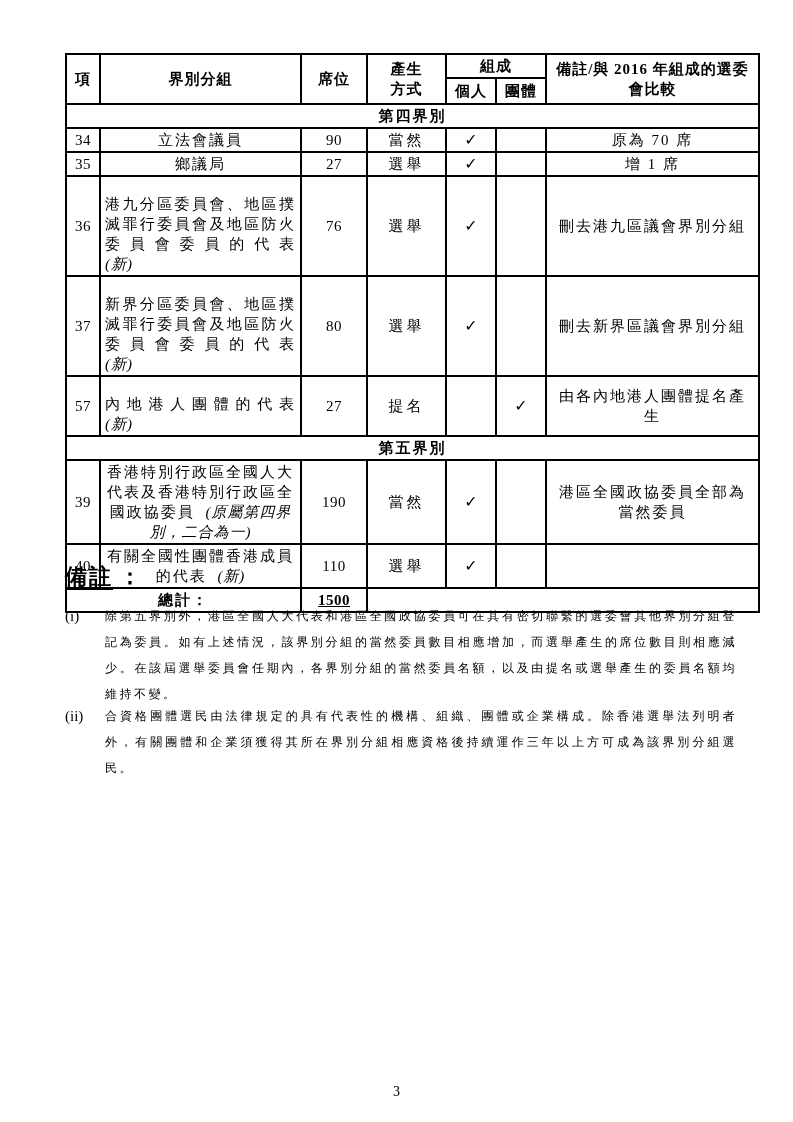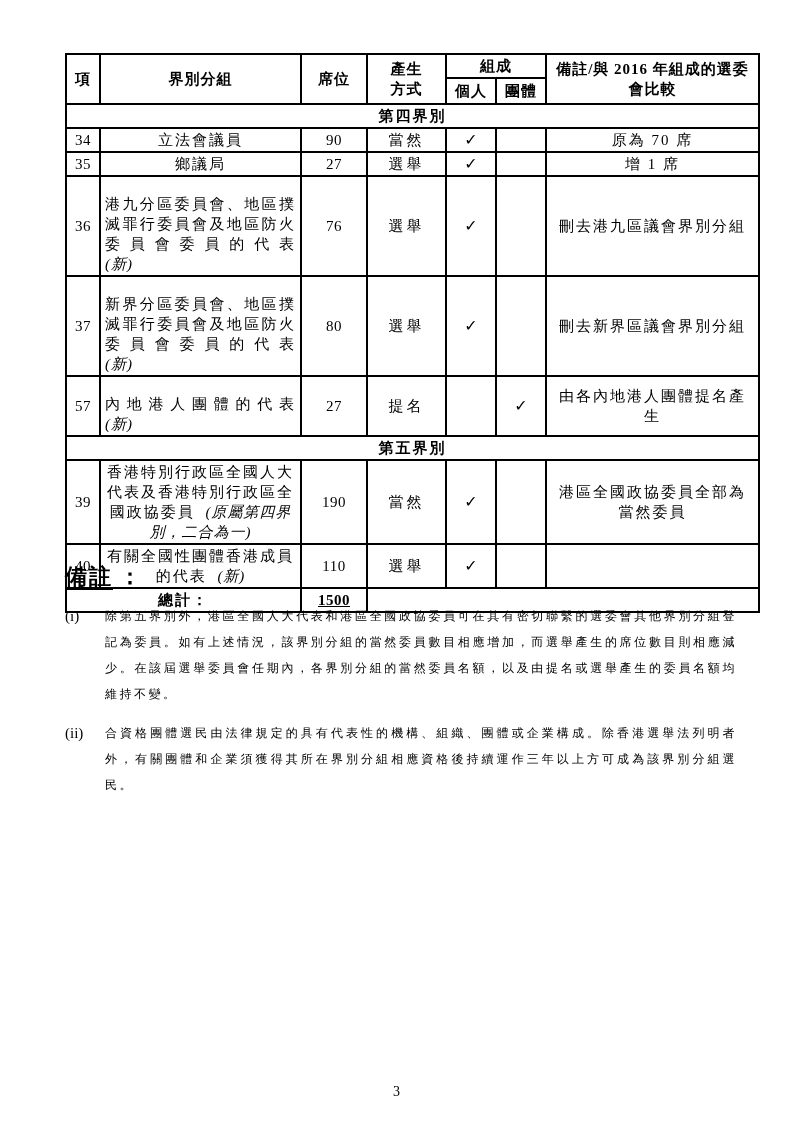--- a/index.html
+++ b/index.html
@@ -95,21 +95,21 @@
   }
   .notes-heading .u { text-decoration: underline; text-underline-offset: 4px; }
   .notes-heading .colon { margin-left: 6px; }
 
   .note-item {
     position: absolute;
     left: 65px;
     width: 672px;
   }
   .note-item.n1 { top: 603px; }
-  .note-item.n2 { top: 720px; }
+  .note-item.n2 { top: 703px; }
   .note-label {
     position: absolute;
     left: 0; top: 0;
     font-size: 15px;
     line-height: 26px;
   }
   .note-text {
     margin-left: 40px;
     font-size: 12px;
     line-height: 26px;

